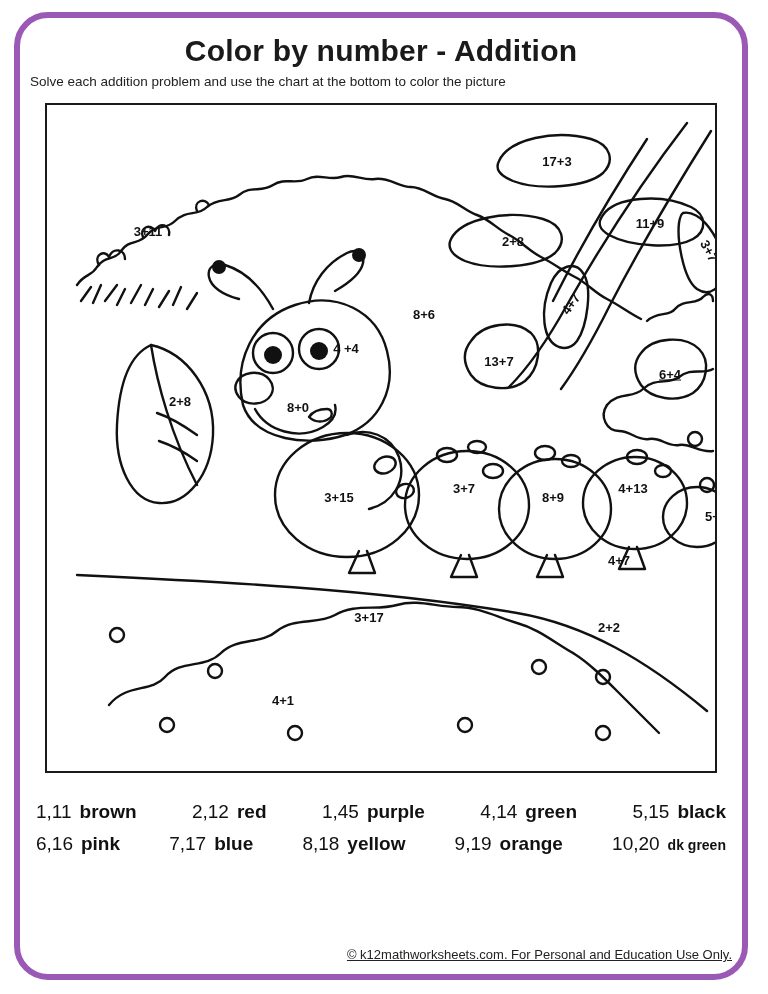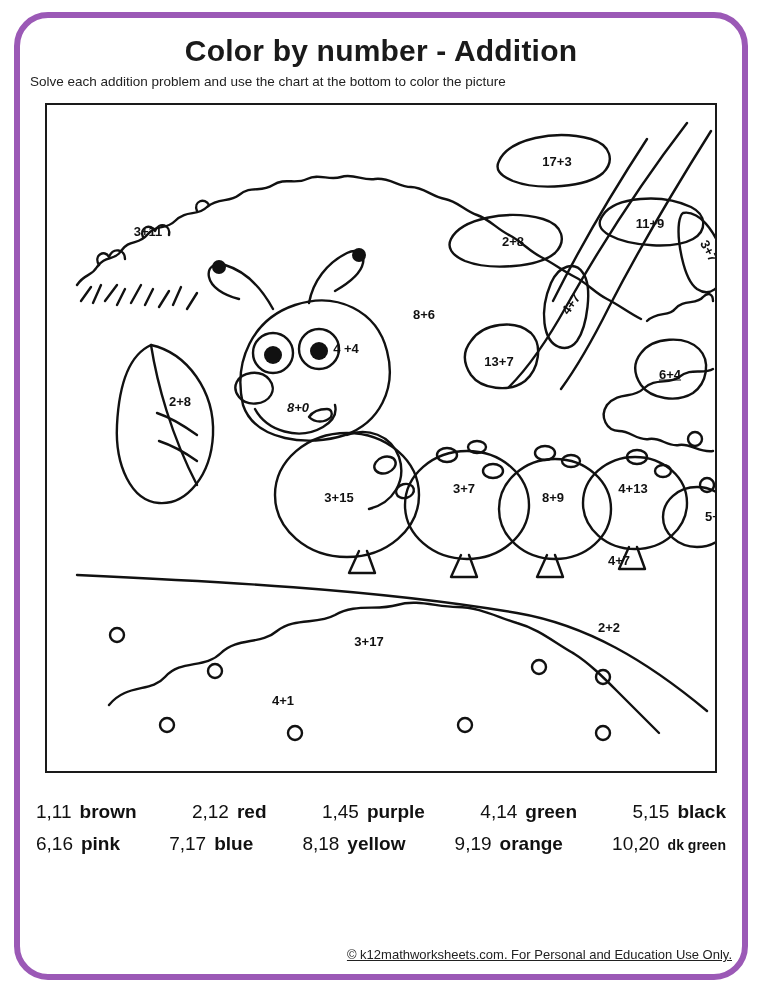--- a/index.html
+++ b/index.html
@@ -242,28 +242,28 @@
       <div class="problem" style="left:466px; top:136px;">2+8</div>
       <div class="problem" style="left:603px; top:118px;">11+9</div>
       <div class="problem rot3" style="left:662px; top:146px;">3+7</div>
       <div class="problem rot1" style="left:524px; top:199px;">4+7</div>
       <div class="problem" style="left:299px; top:207px;margin-top:36px;">4 +4</div>
       <div class="problem" style="left:377px; top:209px;">8+6</div>
       <div class="problem" style="left:452px; top:256px;">13+7</div>
       <div class="problem" style="left:623px; top:269px;text-decoration:underline;">6+4</div>
 
       <div class="problem" style="left:133px; top:296px;">2+8</div>
-      <div class="problem" style="left:251px; top:302px;font-style:italic;">8+0</div>
+      <div class="problem" style="left:251px; top:302px;">8+0</div>
       <div class="problem" style="left:292px; top:392px;">3+15</div>
       <div class="problem" style="left:417px; top:383px;">3+7</div>
       <div class="problem" style="left:506px; top:392px;">8+9</div>
       <div class="problem" style="left:586px; top:383px;">4+13</div>
       <div class="problem" style="left:651px; top:411px;padding-left:36px;">5+2</div>
       <div class="problem" style="left:572px; top:455px;">4+7</div>
-      <div class="problem" style="left:322px; top:512px;margin-top:24px;">3+17</div>
+      <div class="problem" style="left:322px; top:512px;">3+17</div>
       <div class="problem" style="left:562px; top:522px;">2+2</div>
       <div class="problem" style="left:236px; top:595px;">4+1</div>
 
     </div>
 
     <div class="legend">
 
       <div class="legend-row">
         <div class="legend-item">
           <span class="legend-num">1,11</span>

